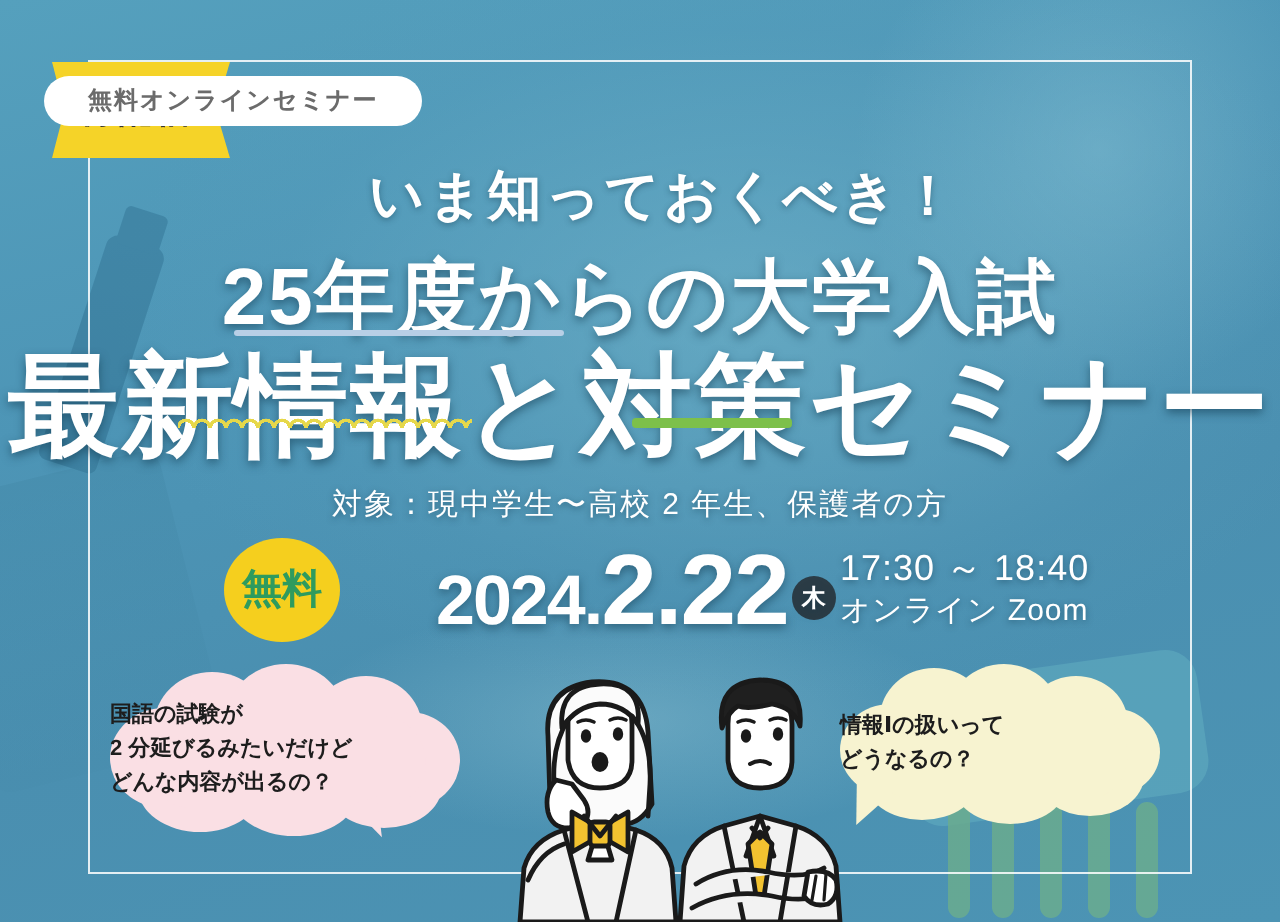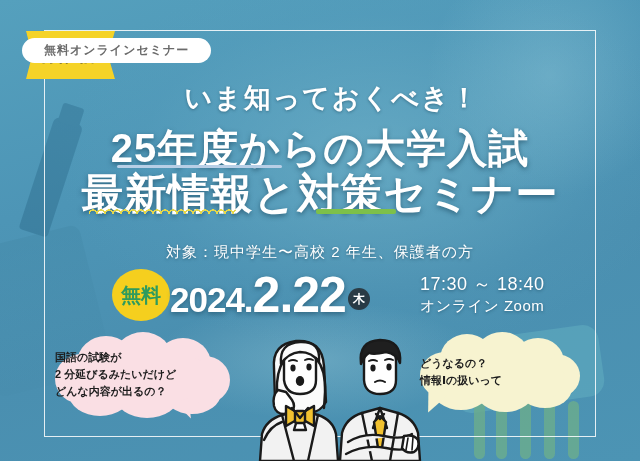--- a/index.html
+++ b/index.html
@@ -92,42 +92,42 @@
     position:absolute;left:0;right:0;top:80px;text-align:center;
     color:#ffffff;font-size:27px;font-weight:600;letter-spacing:2px;
     text-shadow:0 1px 3px rgba(20,60,80,.45);white-space:nowrap;padding-left:24px;
   }
   .title1,.title2{
     position:absolute;left:0;right:0;text-align:center;
     color:#ffffff;font-weight:bold;white-space:nowrap;
     text-shadow:0 2px 5px rgba(16,56,78,.55);
   }
   .title1{top:121px;font-size:40px;letter-spacing:1px;}
-  .title2{top:166px;font-size:42px;letter-spacing:1px;}
+  .title2{top:166px;font-size:56px;letter-spacing:1px;}
 
   .ul-blue,.ul-yellow,.ul-green{position:absolute;}
   .ul-blue{left:117px;top:165px;width:165px;height:3px;background:#b8cfe6;border-radius:2px;}
   .ul-yellow{
     left:89px;top:208px;width:147px;height:6px;
     background:
       radial-gradient(circle at 4px 6px, rgba(0,0,0,0) 3px, #e6d84a 3px, #e6d84a 4.6px, rgba(0,0,0,0) 4.8px) repeat-x;
     background-size:8px 8px;
   }
   .ul-green{left:316px;top:209px;width:80px;height:5px;background:#7dc04a;border-radius:2px;}
 
   
   .target{
     position:absolute;left:0;right:0;top:243px;text-align:center;
     color:#ffffff;font-size:15px;letter-spacing:1px;
     text-shadow:0 1px 3px rgba(16,56,78,.5);white-space:nowrap;
   }
 
   
   .daterow{
-    position:absolute;left:112px;top:266px;display:flex;align-items:center;
+    position:absolute;left:112px;top:266px;display:flex;align-items:center;gap:48px;
   }
   .free-badge{
     width:58px;height:52px;border-radius:50%;
     background:#f5cf1e;display:flex;align-items:center;justify-content:center;
     flex:0 0 auto;
   }
   .free-badge span{
     font-size:20px;font-weight:bold;color:#2e9b5e;letter-spacing:0px;line-height:1;
   }
   .bigdate{
@@ -265,22 +265,22 @@
       <i style="left:20px;top:2px;width:54px;height:50px;"></i>
       <i style="left:54px;top:0px;width:56px;height:52px;"></i>
       <i style="left:92px;top:6px;width:52px;height:48px;"></i>
       <i style="left:112px;top:22px;width:48px;height:44px;"></i>
       <i style="left:12px;top:36px;width:58px;height:42px;"></i>
       <i style="left:56px;top:38px;width:58px;height:42px;"></i>
       <i style="left:98px;top:36px;width:54px;height:40px;"></i>
       <i style="left:16px;top:24px;width:128px;height:44px;border-radius:28px;"></i>
     </div>
     <div class="txt">
+      <div>情報Ⅰの扱いって</div>
       <div>どうなるの？</div>
-      <div>情報Ⅰの扱いって</div>
     </div>
   </div>
 
   <div class="students">
     <svg class="illus" width="180" height="131" viewBox="0 0 180 131">
       <g stroke="#1a1a1a" stroke-width="2.4" stroke-linejoin="round" stroke-linecap="round" fill="none">
 
         <path d="M12 131 L14 104 Q18 90 34 85 L52 80 L70 85 Q85 90 88 104 L90 131 Z" fill="#f2f2f2"></path>
         <path d="M52 80 L46 100 L58 100 L52 80 Z" fill="#ffffff"></path>
         <path d="M34 85 L46 131 M70 85 L60 131"></path>

